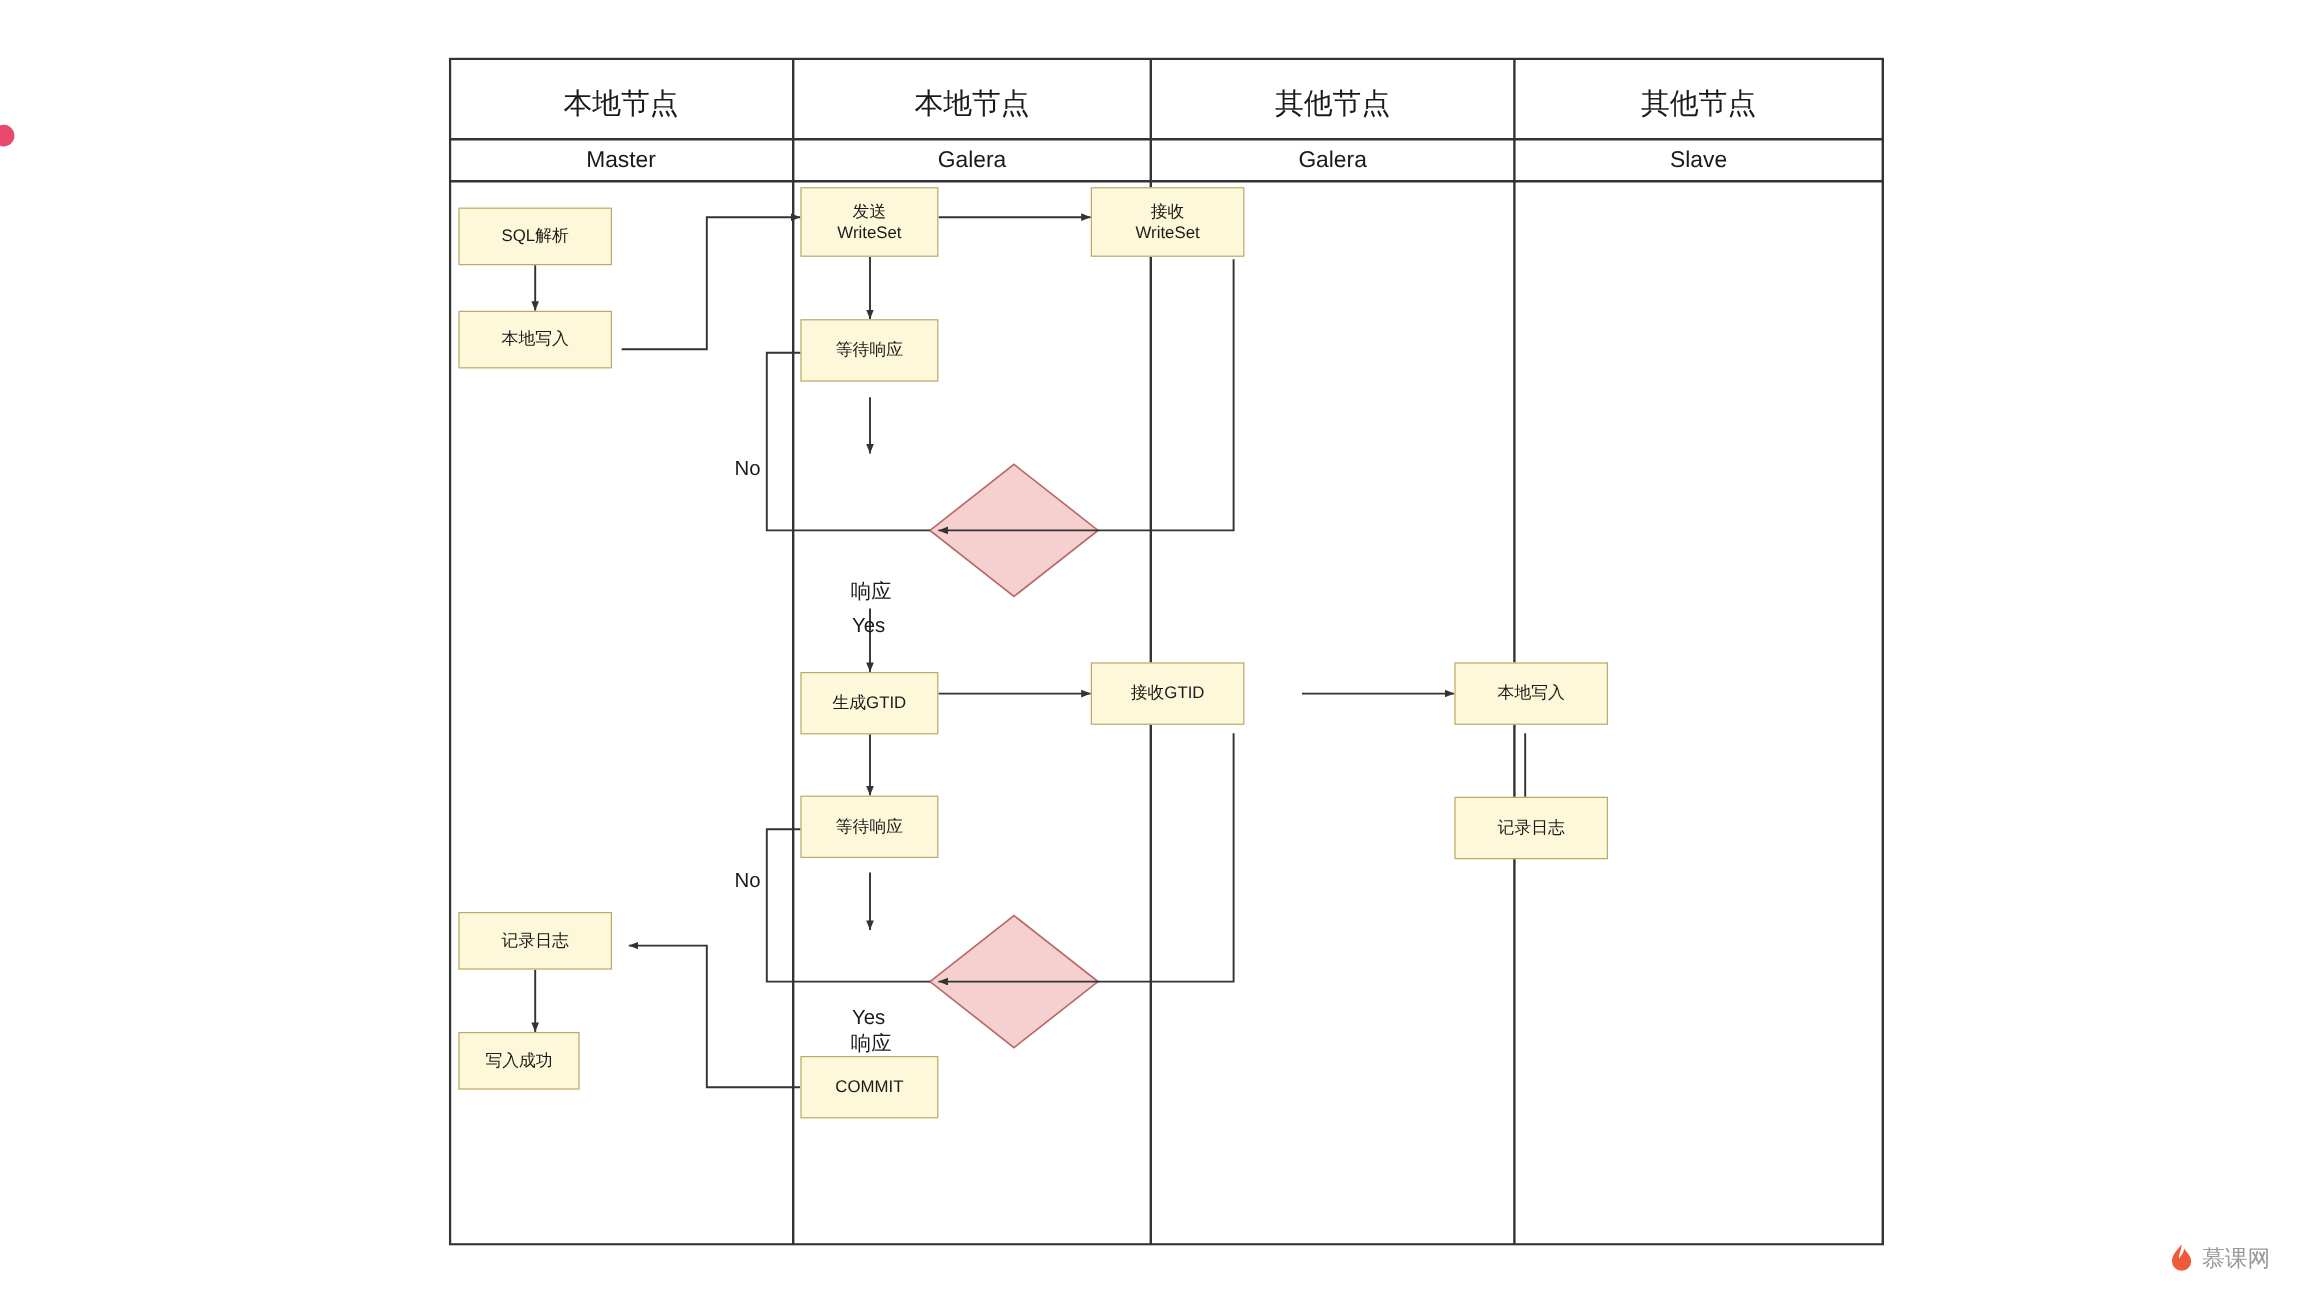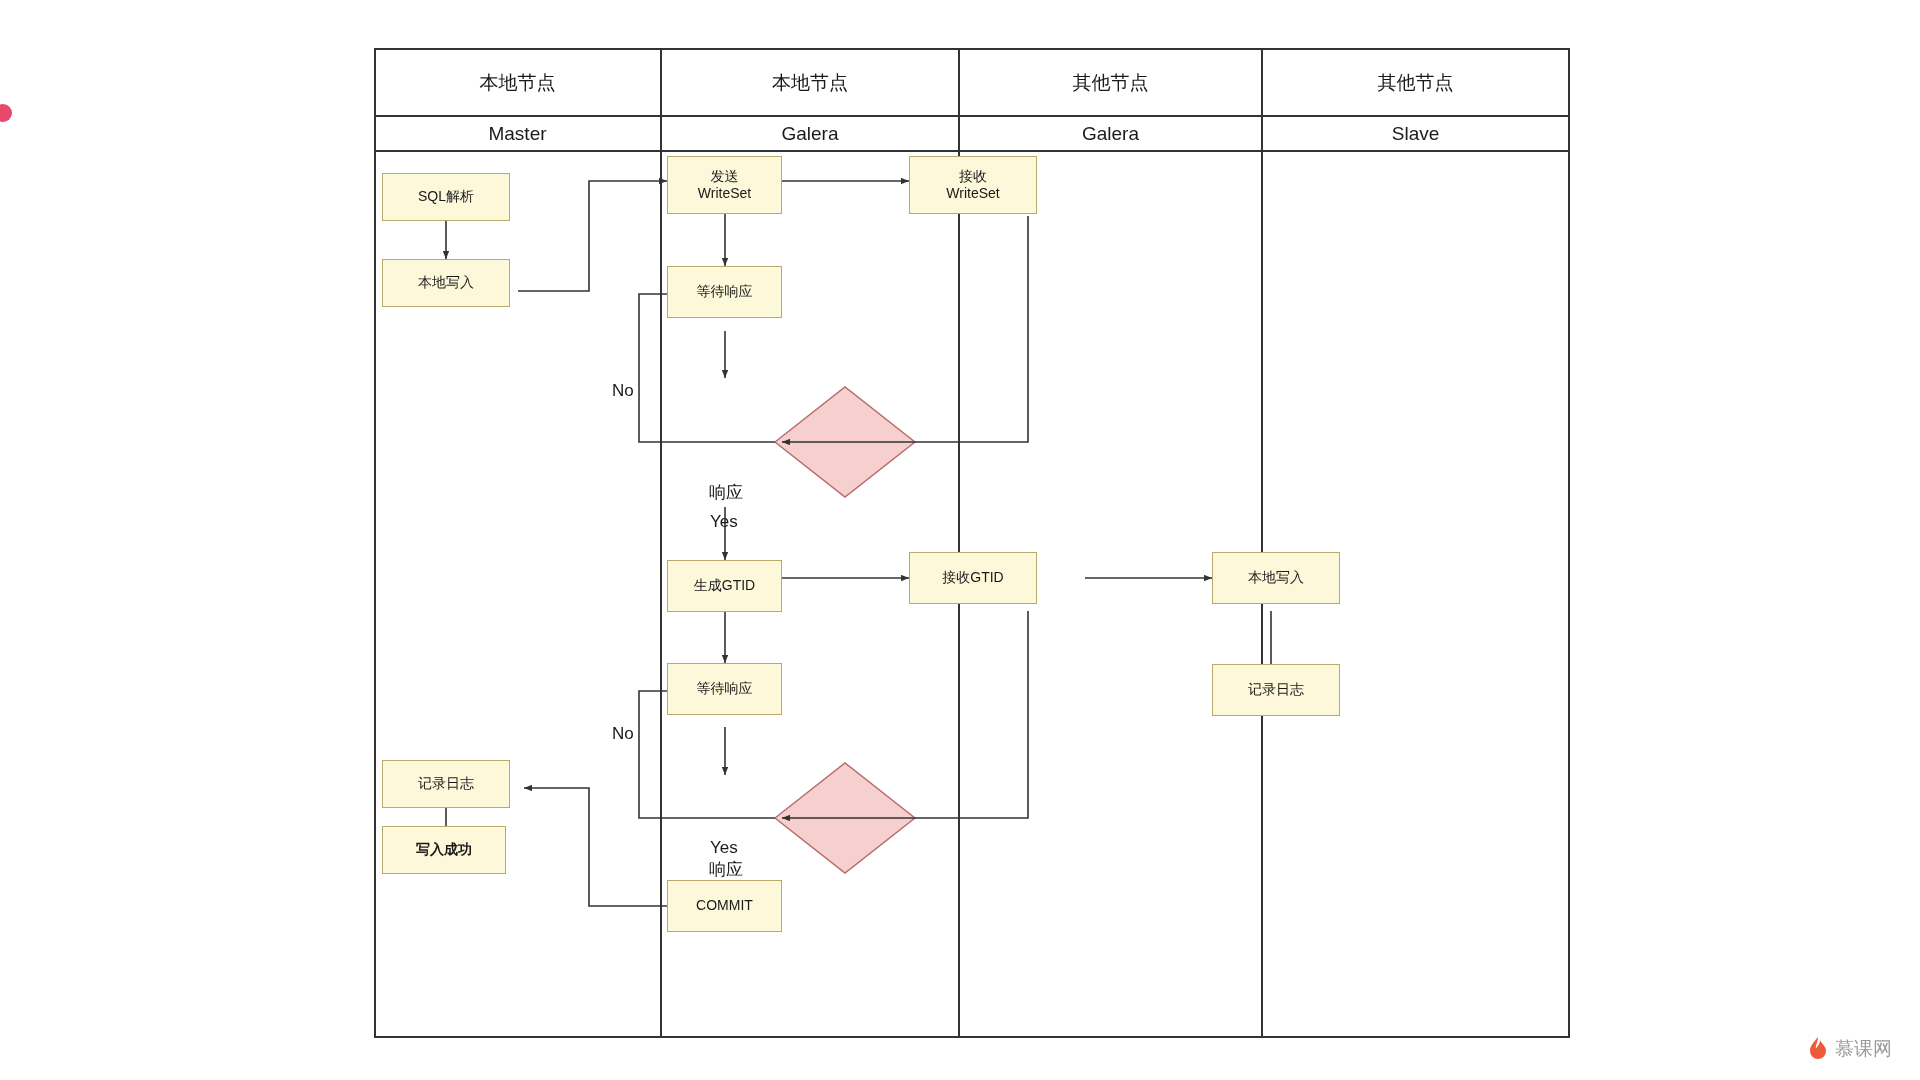--- a/index.html
+++ b/index.html
@@ -29,21 +29,21 @@
     top: 0;
     width: 1196px;
     height: 990px;
   }
   .lane-title, .lane-sub {
     position: absolute;
     text-align: center;
     color: #1a1a1a;
     pointer-events: none;
   }
-  .lane-title { font-size: 19px; }
+  .lane-title { font-size: 24px; }
   .lane-sub { font-size: 19px; }
   .node {
     position: absolute;
     box-sizing: border-box;
     display: flex;
     align-items: center;
     justify-content: center;
     text-align: center;
     font-size: 14px;
     color: #1a1a1a;
@@ -161,21 +161,21 @@
     <div class="lane-title" style="left:888px;top:22px; width:307px;">其他节点</div>
 
     <div class="lane-sub" style="left:0px;  top:75px; width:287px;">Master</div>
     <div class="lane-sub" style="left:287px;top:75px; width:298px;">Galera</div>
     <div class="lane-sub" style="left:585px;top:75px; width:303px;">Galera</div>
     <div class="lane-sub" style="left:888px;top:75px; width:307px;">Slave</div>
 
     <div class="node process" style="left:8px;   top:125px; width:128px; height:48px;">SQL解析</div>
     <div class="node process" style="left:8px;   top:211px; width:128px; height:48px;">本地写入</div>
     <div class="node process" style="left:8px;   top:712px; width:128px; height:48px;">记录日志</div>
-    <div class="node process" style="left:8px;   top:778px; width:124px; height:48px;font-weight:bold;">写入成功</div>
+    <div class="node process" style="left:8px;   top:812px; width:101px; height:48px;">写入成功</div>
 
     <div class="node process" style="left:293px; top:108px; width:115px; height:58px;">发送
 WriteSet</div>
     <div class="node process" style="left:293px; top:218px; width:115px; height:52px;">等待响应</div>
     <div class="diamond-label" style="left:332px; top:433px; width:40px;">响应</div>
     <div class="node process" style="left:293px; top:512px; width:115px; height:52px;">生成GTID</div>
     <div class="node process" style="left:293px; top:615px; width:115px; height:52px;">等待响应</div>
     <div class="diamond-label" style="left:332px; top:810px; width:40px;">响应</div>
     <div class="node process" style="left:293px; top:832px; width:115px; height:52px;">COMMIT</div>
 

